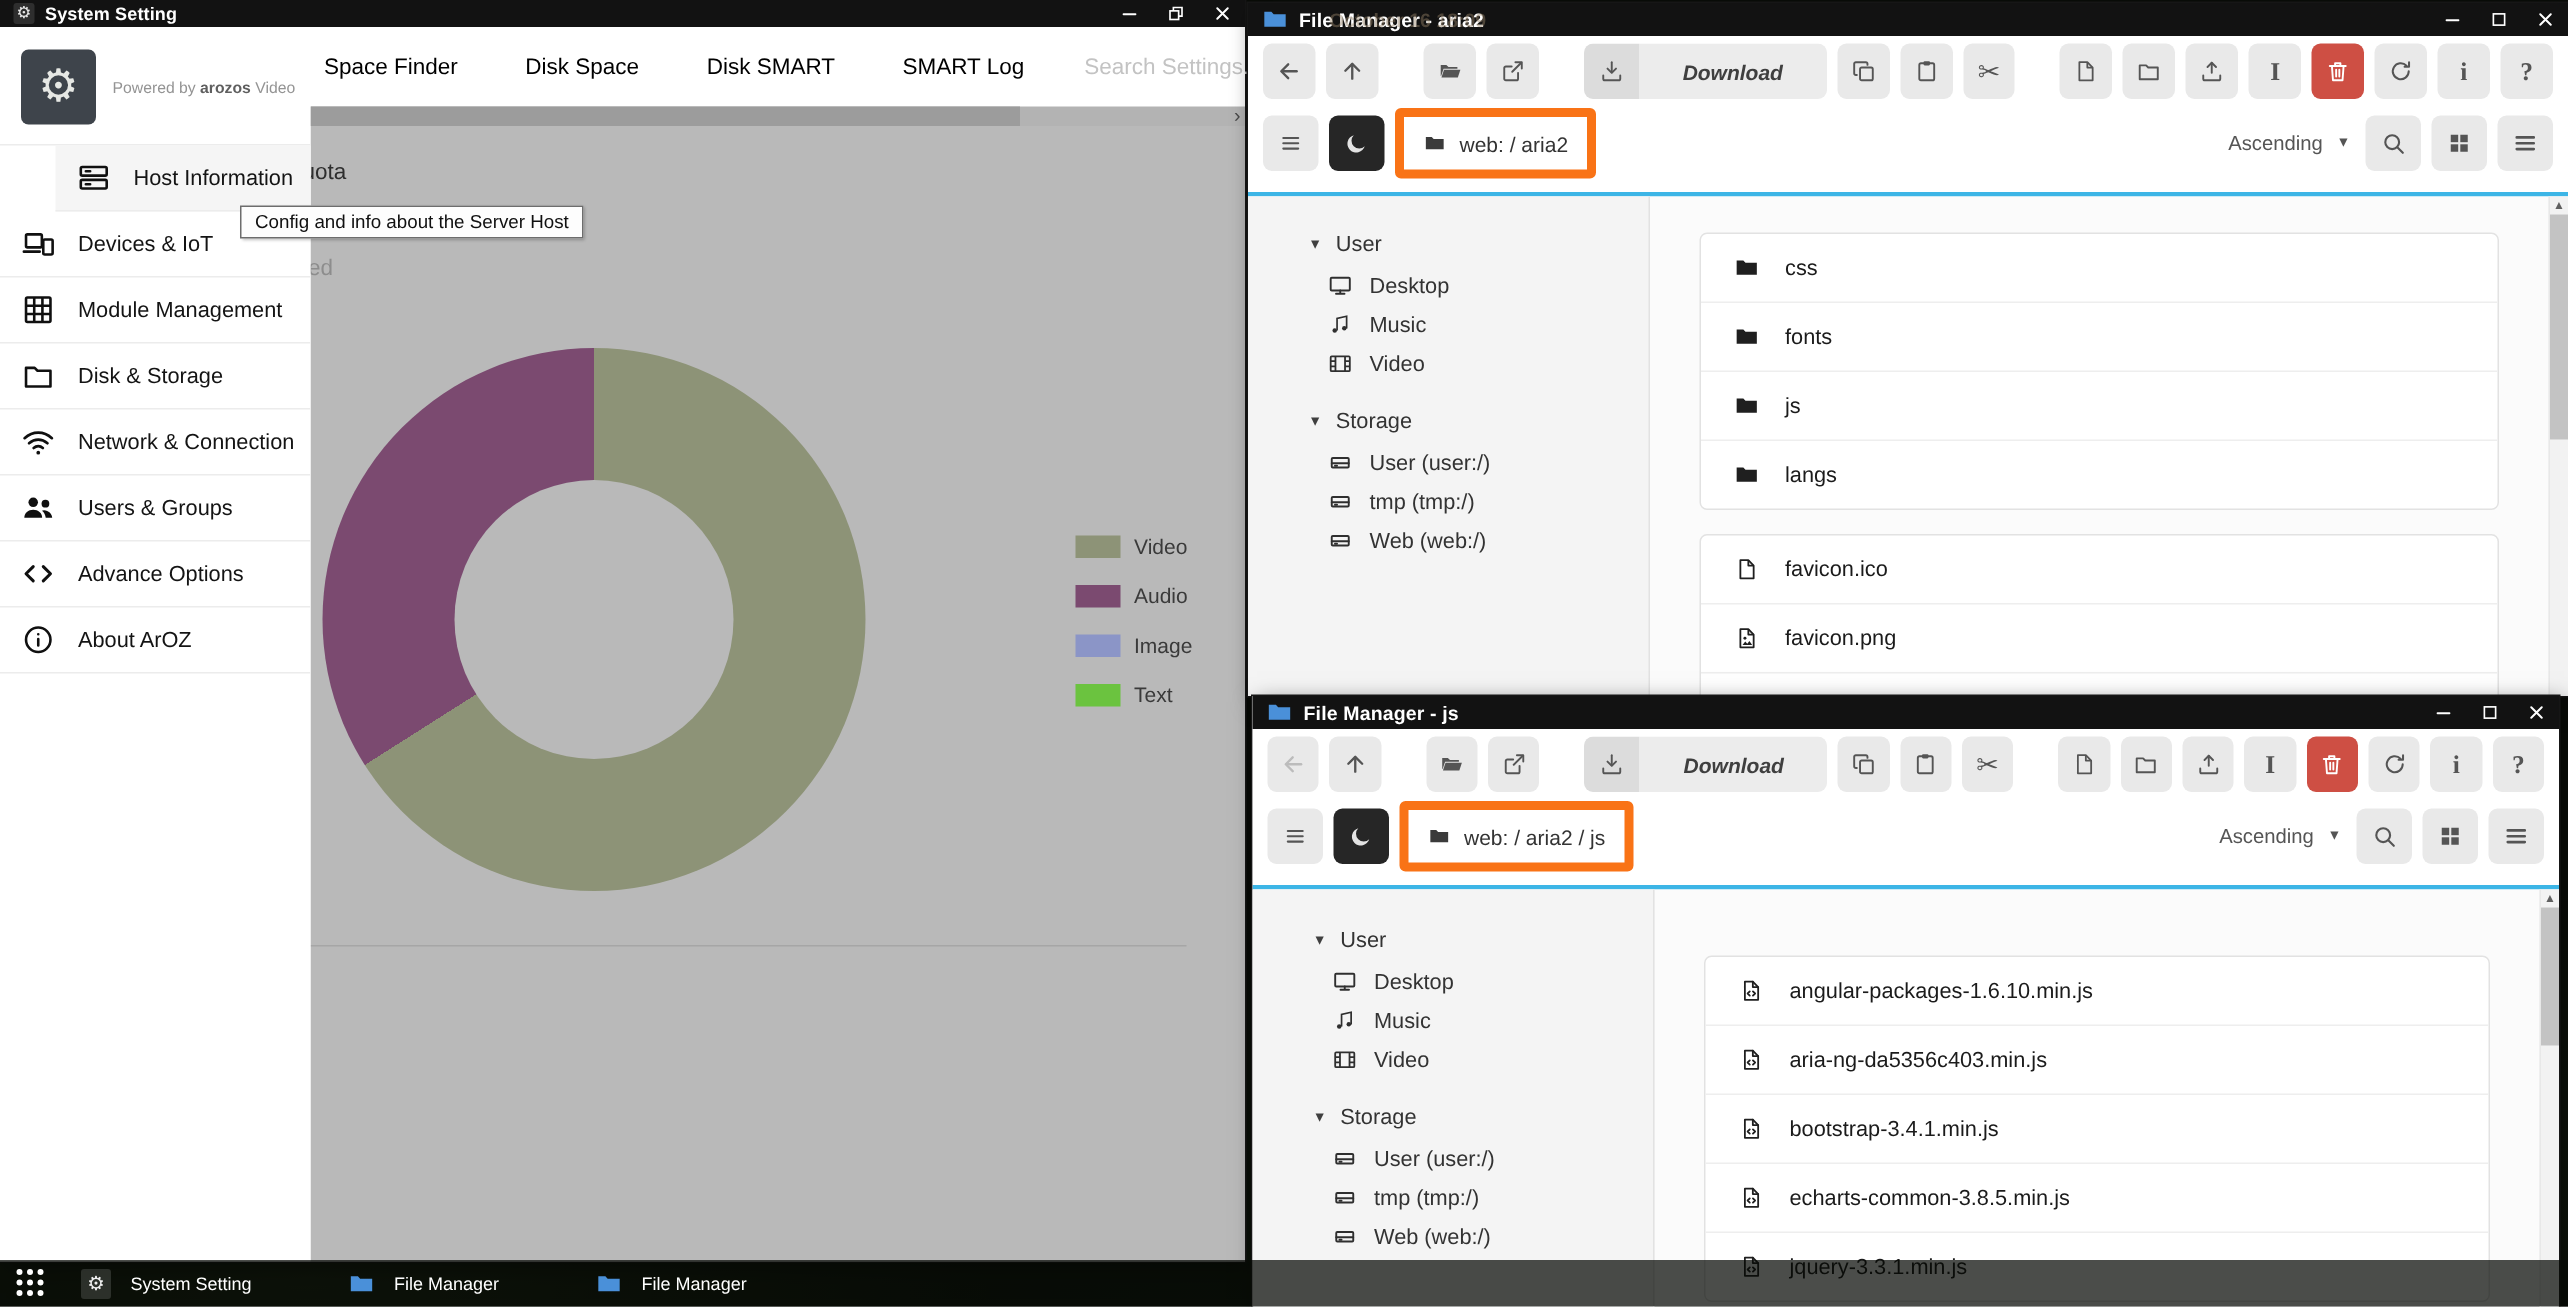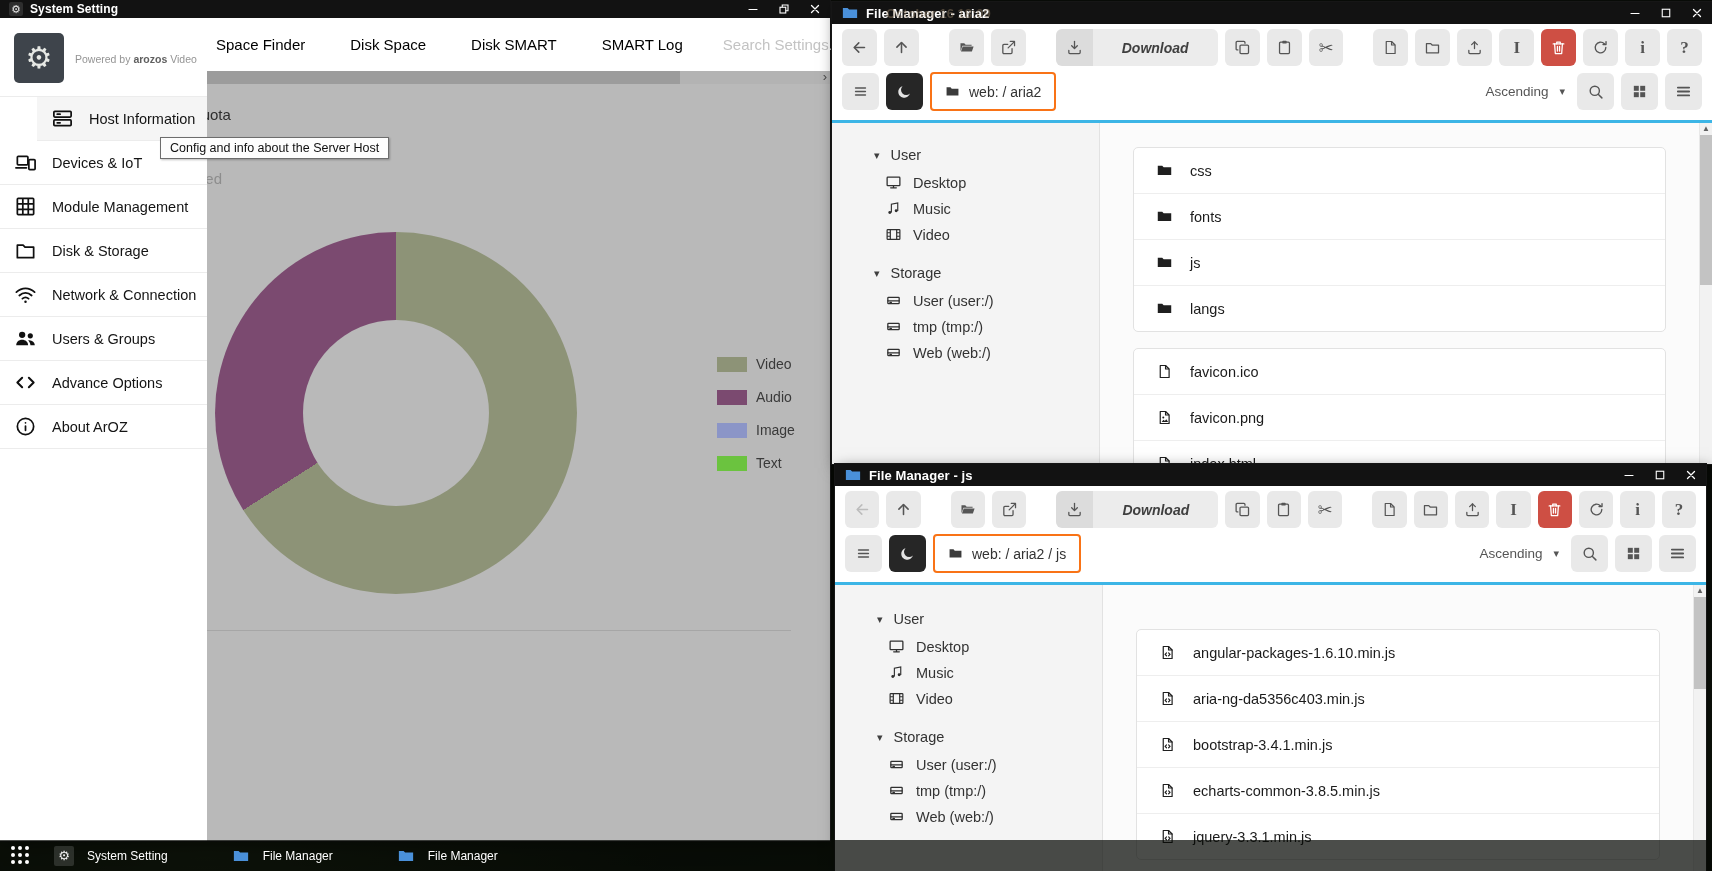--- a/index.html
+++ b/index.html
@@ -74,21 +74,21 @@
   .tbtn.disabled{color:#bcbcbc;}
   .tbtn.danger{background:#ce4f44;color:#fff;}
   .tbtn .serif{font-family:"Liberation Serif","DejaVu Serif",serif;font-weight:700;font-size:17px;}
   .tgap{width:16px;flex:0 0 auto;}
   .dl-group{display:flex;border-radius:6px;overflow:hidden;flex:0 0 auto;cursor:pointer;}
   .dl-icon{width:37px;height:37px;background:#dcdcdc;display:flex;align-items:center;justify-content:center;color:#555;}
   .dl-icon svg{width:17px;height:17px;}
   .dl-label{height:37px;padding:0 29px;background:#ececec;display:flex;align-items:center;font-size:14px;font-weight:700;color:#3f3f3f;font-style:italic;}
   .fm-row2{display:flex;align-items:center;gap:7px;padding:2px 10px 9px;background:#fff;}
   .moon{background:#262626;color:#e3e3e3;}
-  .crumb{display:flex;align-items:center;gap:9px;border:2px solid #f97316;border-radius:4px;height:35px;padding:0 13px;font-size:14px;color:#333;cursor:pointer;}
+  .crumb{display:flex;align-items:center;gap:9px;border:6px solid #f97316;border-radius:4px;height:35px;padding:0 13px;font-size:14px;color:#333;cursor:pointer;}
   .crumb svg{width:15px;height:15px;color:#3b3b3b;}
   .sort{margin-left:auto;display:flex;align-items:center;gap:11px;font-size:13.5px;color:#555;padding-right:5px;cursor:pointer;}
   .sort .caret{font-size:11px;color:#555;}
   .cyan{height:3px;background:#3cb5e6;}
   .fm-body{flex:1;display:flex;min-height:0;background:#fbfbfb;}
   .fm-tree{width:268px;background:#f4f4f4;border-right:1px solid #e2e2e2;font-size:14.5px;color:#333;box-sizing:border-box;}
   #win-fm1 .fm-tree{padding:24px 0 0 42px;}
   #win-fm2 .fm-tree{padding:26px 0 0 42px;}
   .tree-sec{display:flex;align-items:center;gap:11px;margin:0 0 11px;cursor:pointer;}
   .tree-sec .caret{font-size:11px;color:#3f3f3f;}

